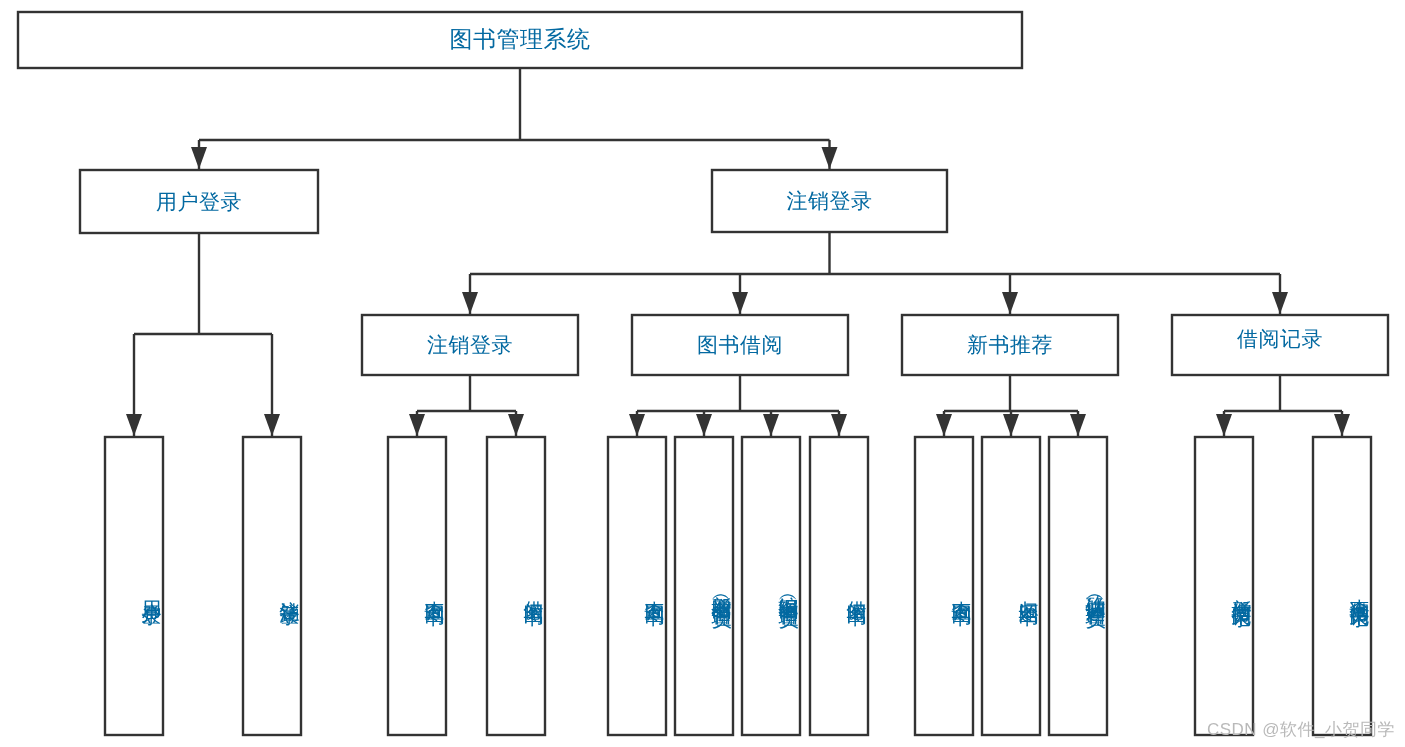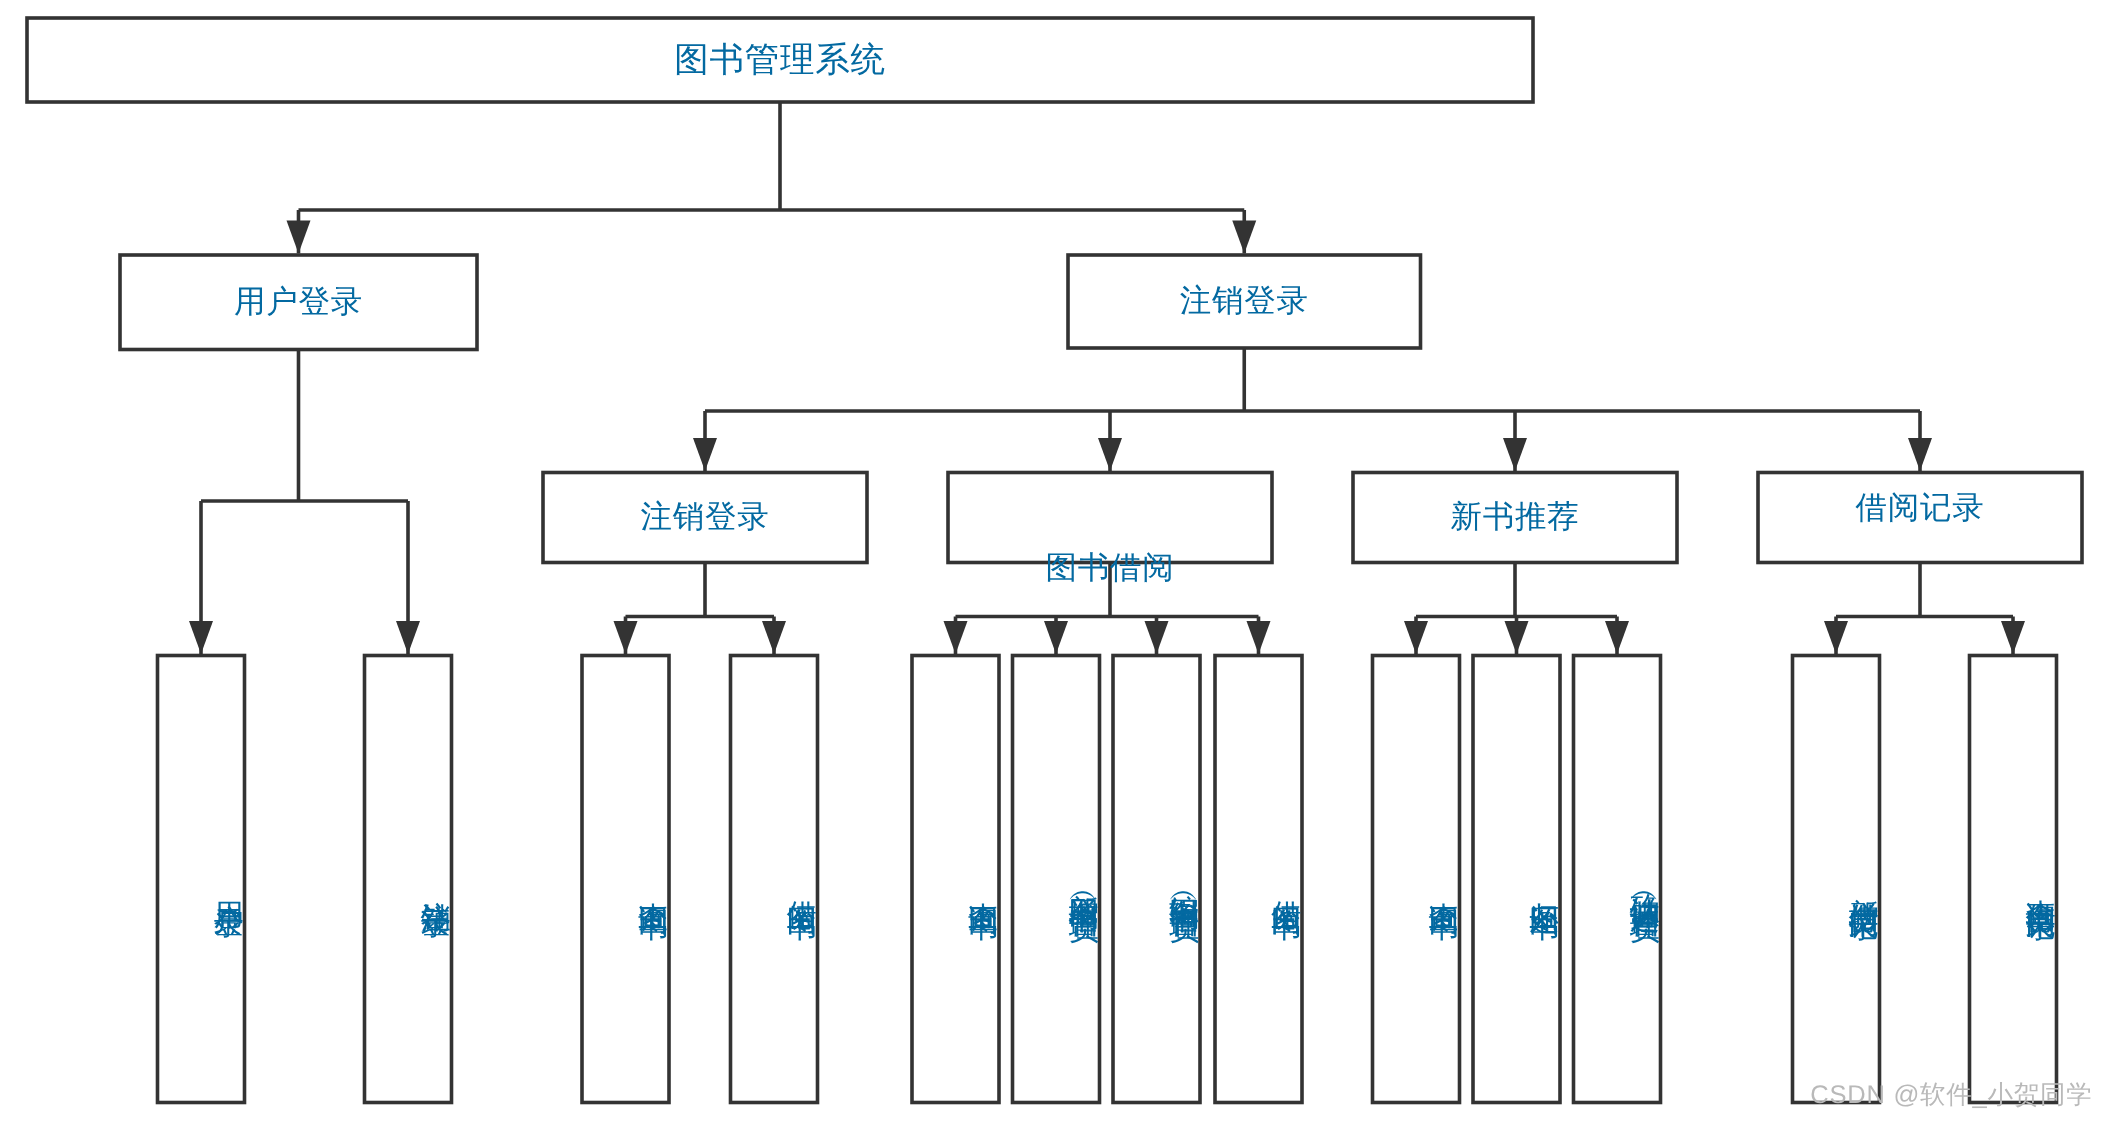--- a/index.html
+++ b/index.html
@@ -159,21 +159,21 @@
         <rect x="1195" y="437" width="58" height="298" class="node-box"></rect>
         <rect x="1313" y="437" width="58" height="298" class="node-box"></rect>
       </g>
   </svg>
 
   <div id="label-layer">
       <div class="node-label" style="left: 18px; top: 12px; width: 1004px; height: 56px; font-size: 23px;">图书管理系统</div>
       <div class="node-label" style="left: 80px; top: 170px; width: 238px; height: 63px;">用户登录</div>
       <div class="node-label" style="left: 712px; top: 170px; width: 235px; height: 62px;">注销登录</div>
       <div class="node-label" style="left: 362px; top: 315px; width: 216px; height: 60px;">注销登录</div>
-      <div class="node-label" style="left: 632px; top: 315px; width: 216px; height: 60px; margin-top: 34px;">图书借阅</div>
+      <div class="node-label" style="left: 632px; top: 315px; width: 216px; height: 60px;">图书借阅</div>
       <div class="node-label" style="left: 902px; top: 315px; width: 216px; height: 60px;">新书推荐</div>
       <div class="node-label" style="left: 1172px; top: 315px; width: 216px; height: 48px;">借阅记录</div>
       <div class="node-label vertical" style="left: 105px; top: 437px; width: 58px; height: 298px;">用户登录</div>
       <div class="node-label vertical" style="left: 243px; top: 437px; width: 58px; height: 298px;">注销登录</div>
       <div class="node-label vertical" style="left: 388px; top: 437px; width: 58px; height: 298px;">查询图书</div>
       <div class="node-label vertical" style="left: 487px; top: 437px; width: 58px; height: 298px;">借阅图书</div>
       <div class="node-label vertical" style="left: 608px; top: 437px; width: 58px; height: 298px;">查询图书</div>
       <div class="node-label vertical" style="left: 675px; top: 437px; width: 58px; height: 298px;">新增图书（管理员）</div>
       <div class="node-label vertical" style="left: 742px; top: 437px; width: 58px; height: 298px;">编辑图书（管理员）</div>
       <div class="node-label vertical" style="left: 810px; top: 437px; width: 58px; height: 298px;">借阅图书</div>

